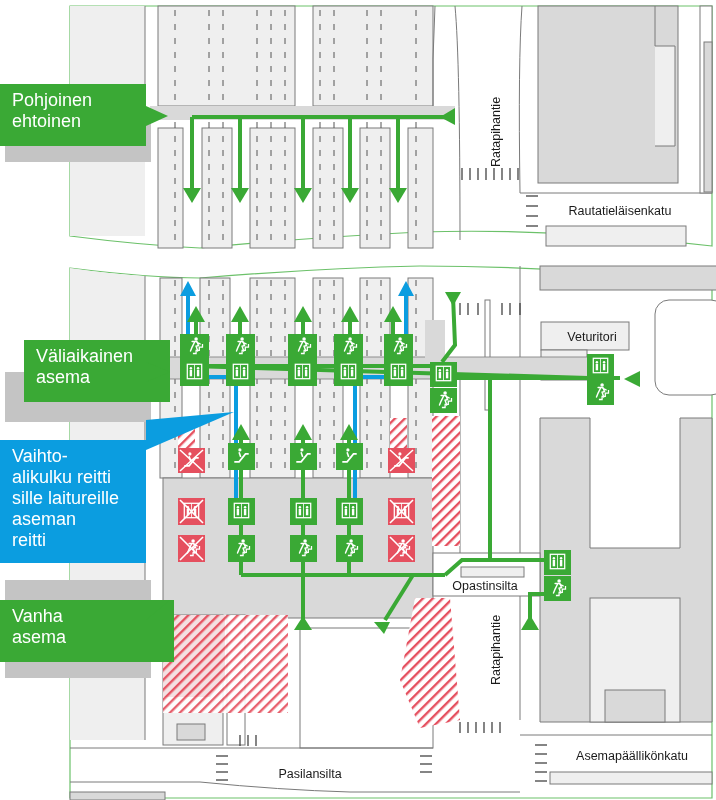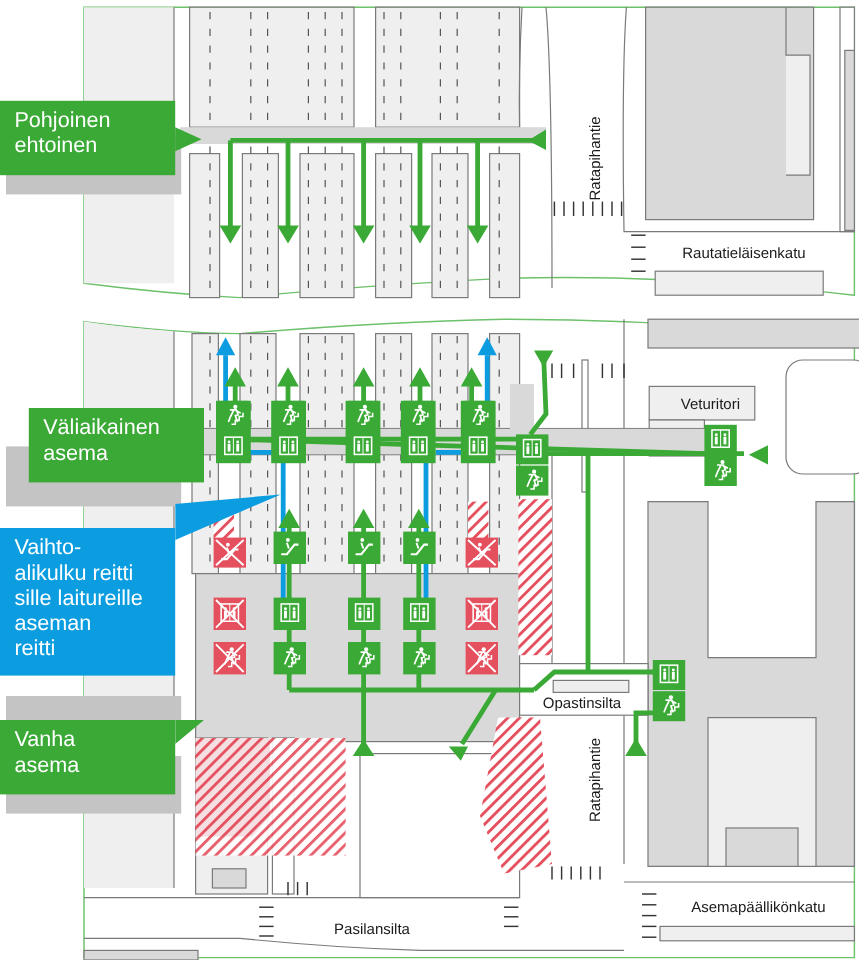--- a/index.html
+++ b/index.html
@@ -439,19 +439,19 @@
   <div>alikulku reitti</div>
   <div>sille laitureille</div>
   <div>aseman</div>
   <div>reitti</div>
 </div>
 <svg style="position:absolute;left:146px;top:410px;" width="90" height="40">
     <polygon points="0,10 88,2 0,40" fill="#0b9de0"></polygon>
   </svg>
 
 <div class="callout-shadow" style="left:5px;top:630px;width:146px;height:48px;"></div>
-<div class="callout green" style="left:0;top:600px;width:146px;height:62px;">
+<div class="callout green" style="left:0;top:600px;width:174px;height:62px;">
   <div>Vanha</div>
   <div>asema</div>
 </div>
 <svg style="position:absolute;left:146px;top:598px;" width="26" height="26">
     <polygon points="0,2 24,2 0,22" fill="#3aa935"></polygon>
   </svg>
 
 </body></html>

